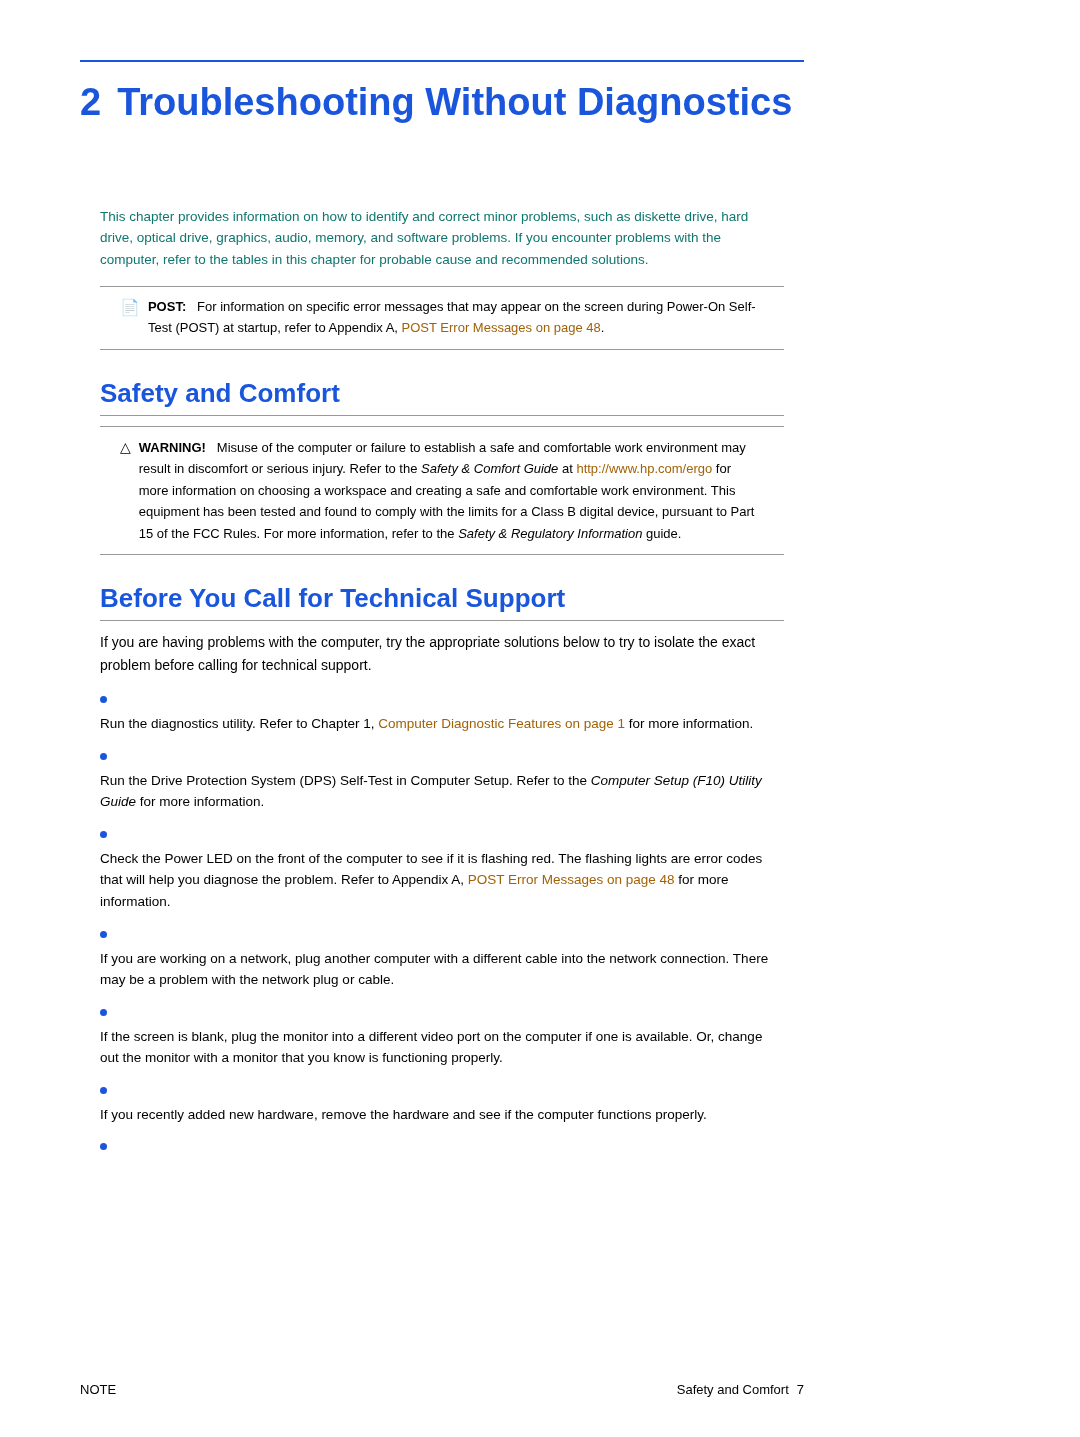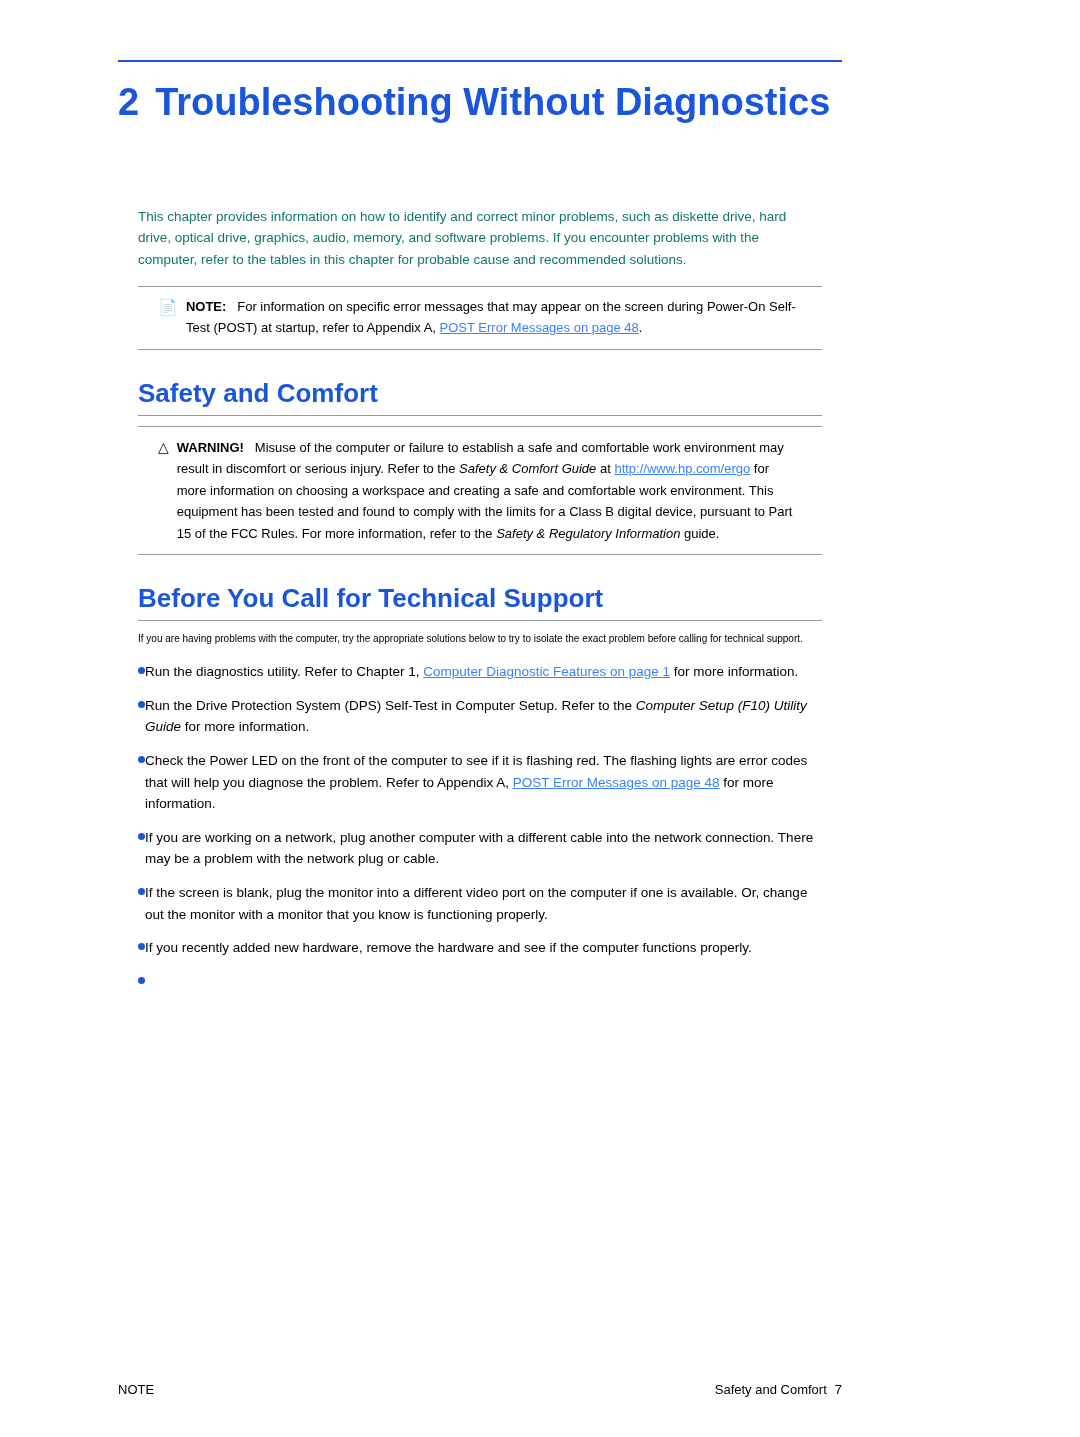--- a/index.html
+++ b/index.html
@@ -17,21 +17,20 @@
       min-height: 1437px;
       padding: 0;
     }
 
     .page {
       width: 884px;
       min-height: 1437px;
       background: #ffffff;
       padding: 60px 80px 60px 80px;
       position: relative;
-      margin-left: 38px;
     }
 
     .chapter-header {
       border-top: 2px solid #1a56db;
       padding-top: 18px;
       margin-bottom: 80px;
     }
 
     .chapter-title {
       font-size: 38px;
@@ -77,22 +76,21 @@
       line-height: 1.6;
       color: #000;
     }
 
     .note-label {
       font-weight: bold;
       font-size: 13px;
     }
 
     .link {
-      color: #3b82f6;
-      text-decoration: underline;
+      color: #a16207;
       cursor: pointer;
     }
 
     .section-title {
       font-size: 26px;
       font-weight: bold;
       color: #1a56db;
       margin-bottom: 6px;
       padding: 0 20px;
     }
@@ -126,40 +124,42 @@
       color: #000;
     }
 
     .warning-label {
       font-weight: bold;
       font-size: 13px;
       color: #000;
     }
 
     .section-body {
-      font-size: 10px;
+      font-size: 14px;
       line-height: 1.6;
       color: #000;
       margin-bottom: 14px;
       padding: 0 20px;
     }
 
     .bullet-list {
       margin: 0 20px 10px 20px;
       padding-left: 0;
       list-style: none;
     }
 
     .bullet-list li {
       display: flex;
       align-items: flex-start;
+      gap: 10px;
       margin-bottom: 12px;
       font-size: 13.5px;
       line-height: 1.6;
       color: #000;
+      flex-direction: column;
     }
 
     .bullet-dot {
       width: 7px;
       height: 7px;
       background: #1a56db;
       border-radius: 50%;
       flex-shrink: 0;
       margin-top: 6px;
     }
@@ -199,21 +199,21 @@
     <div class="chapter-title">
       <span class="chapter-number">2</span><span>Troubleshooting Without Diagnostics</span>
     </div>
   </div>
 
   <p class="intro-text">This chapter provides information on how to identify and correct minor problems, such as diskette drive, hard drive, optical drive, graphics, audio, memory, and software problems. If you encounter problems with the computer, refer to the tables in this chapter for probable cause and recommended solutions.</p>
 
   <div class="note-box">
     <span class="note-icon">📄</span>
     <span class="note-text">
-      <span class="note-label">NOTE:</span>
+      <span class="note-label">POST:</span>
       &nbsp;&nbsp;<span>For information on specific error messages that may appear on the screen during Power-On Self-Test (POST) at startup, refer to Appendix A, </span><a class="link">POST Error Messages on page 48</a><span>.</span>
     </span>
   </div>
 
   <div>
     <h2 class="section-title">Safety and Comfort</h2>
     <hr class="section-divider">
     <div class="warning-box">
       <span class="warning-icon">△</span>
       <span class="warning-text">

